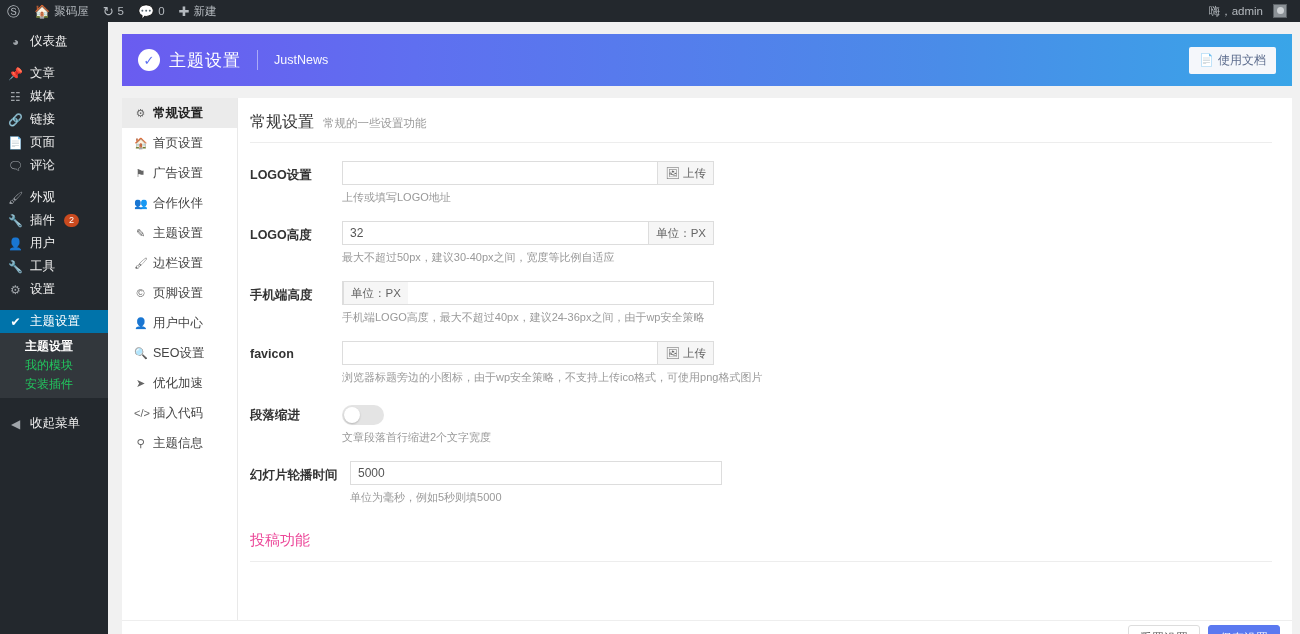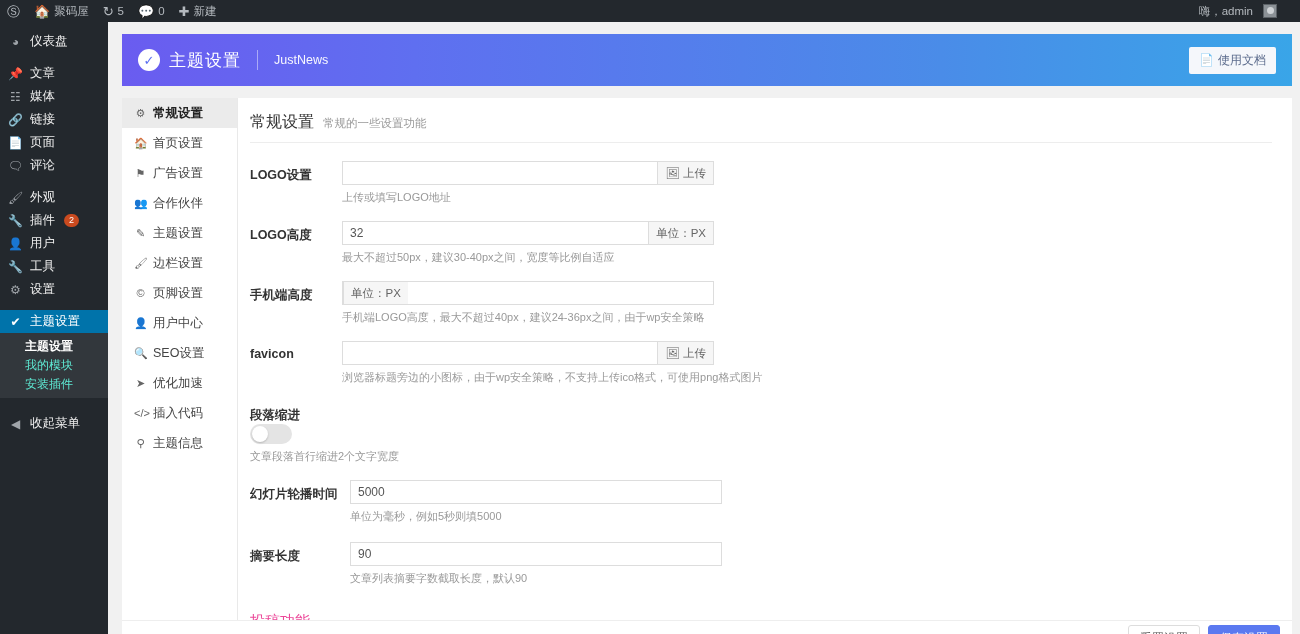--- a/index.html
+++ b/index.html
@@ -9,21 +9,21 @@
     background: #f1f1f1; overflow: hidden;
   }
   
   #adminbar {
     position: absolute; top: 0; left: 0; width: 1300px; height: 22px;
     background: #23282d; color: #b4b9be; font-size: 11.5px;
     display: flex; align-items: center;
   }
   .ab-item { display: flex; align-items: center; gap: 4px; height: 22px; padding: 0 7px; color: #b4b9be; white-space: nowrap; }
   .ab-item .gl { font-size: 13px; color: #b4b9be; line-height: 1; }
-  #ab-right { margin-left: auto; display: flex; align-items: center; padding-right: 16px; }
+  #ab-right { margin-left: auto; display: flex; align-items: center; padding-right: 6px; }
   .ab-avatar { width: 14px; height: 14px; background: #8b9196; border: 1px solid #5b6166; margin-left: 6px; display: inline-block; position: relative; }
   .ab-avatar:after { content: ""; position: absolute; left: 3px; top: 2px; width: 7px; height: 7px; border-radius: 50%; background: #cfd3d6; }
   .wp-logo { font-size: 15px; }
   
   #adminmenu {
     position: absolute; top: 22px; left: 0; width: 108px; height: 612px;
     background: #23282d; color: #eee; font-size: 12.5px;
   }
   .m-item { display: flex; align-items: center; gap: 7px; height: 23px; padding: 0 8px; color: #eee; position: relative; }
   .m-item .mi { width: 15px; text-align: center; color: #a0a5aa; font-size: 12px; }
@@ -31,21 +31,21 @@
   .m-item.active { background: #0073aa; color: #fff; }
   .m-item.active .mi { color: #fff; }
   .m-item.active:after {
     content: ""; position: absolute; right: -8px; top: 6px;
     border-top: 6px solid transparent; border-bottom: 6px solid transparent;
     border-right: 8px solid #f1f1f1;
   }
   .badge { background: #ca4a1f; color: #fff; border-radius: 9px; font-size: 9px;
            padding: 1px 5px; margin-left: 2px; line-height: 1.3; }
   .sub { padding: 4px 0 4px 25px; background: #32373c; }
-  .sub-item { font-size: 12px; color: #5eead4; line-height: 19px; }
+  .sub-item { font-size: 12px; color: #22c55e; line-height: 19px; }
   .sub-item.cur { color: #fff; font-weight: bold; }
   .collapse { margin-top: 14px; }
   
   #page { position: absolute; top: 22px; left: 108px; width: 1192px; height: 612px; background: #f1f1f1; }
   
   #banner {
     position: absolute; top: 12px; left: 14px; width: 1170px; height: 52px;
     background: linear-gradient(90deg, #6a5cf0 0%, #5f6ff0 25%, #4a8ce8 70%, #39a5e8 100%);
     display: flex; align-items: center; padding: 0 16px; color: #fff;
   }
@@ -299,49 +299,40 @@
             <input class="inp" value="" style="">
             <span class="addon">
               <span>🖼</span>
               <span>上传</span>
             </span>
           </div>
           <div class="hint" style="white-space:nowrap;">浏览器标题旁边的小图标，由于wp安全策略，不支持上传ico格式，可使用png格式图片</div>
         </div>
       </div>
 
-      <div class="row" style="margin-top:20px;flex-direction:column;">
+      <div class="row" style="margin-top:20px;">
         <div class="row-label" style="padding-top:2px;">段落缩进</div>
         <div class="row-field">
           <div class="toggle">
             <span class="knob"></span>
           </div>
           <div class="hint">文章段落首行缩进2个文字宽度</div>
         </div>
       </div>
 
       <div class="row" style="margin-top:12px;">
         <div class="row-label" style="width:100px;">幻灯片轮播时间</div>
         <div class="row-field">
           <div class="inp-wrap">
             <input class="inp" value="5000" style="">
           </div>
           <div class="hint">单位为毫秒，例如5秒则填5000</div>
         </div>
       </div>
 
-      <div class="row" style="margin-top:18px;">
-        <div class="row-label" style="width:100px;">摘要长度</div>
-        <div class="row-field">
-          <div class="inp-wrap">
-            <input class="inp" value="90" style="">
-          </div>
-          <div class="hint">文章列表摘要字数截取长度，默认90</div>
-        </div>
-      </div>
 
       <div class="sec-title2">投稿功能</div>
 
     </div>
   </div>
 
   <div id="footer">
     <button class="btn btn-reset">重置设置</button>
     <button class="btn btn-save">保存设置</button>
   </div>

